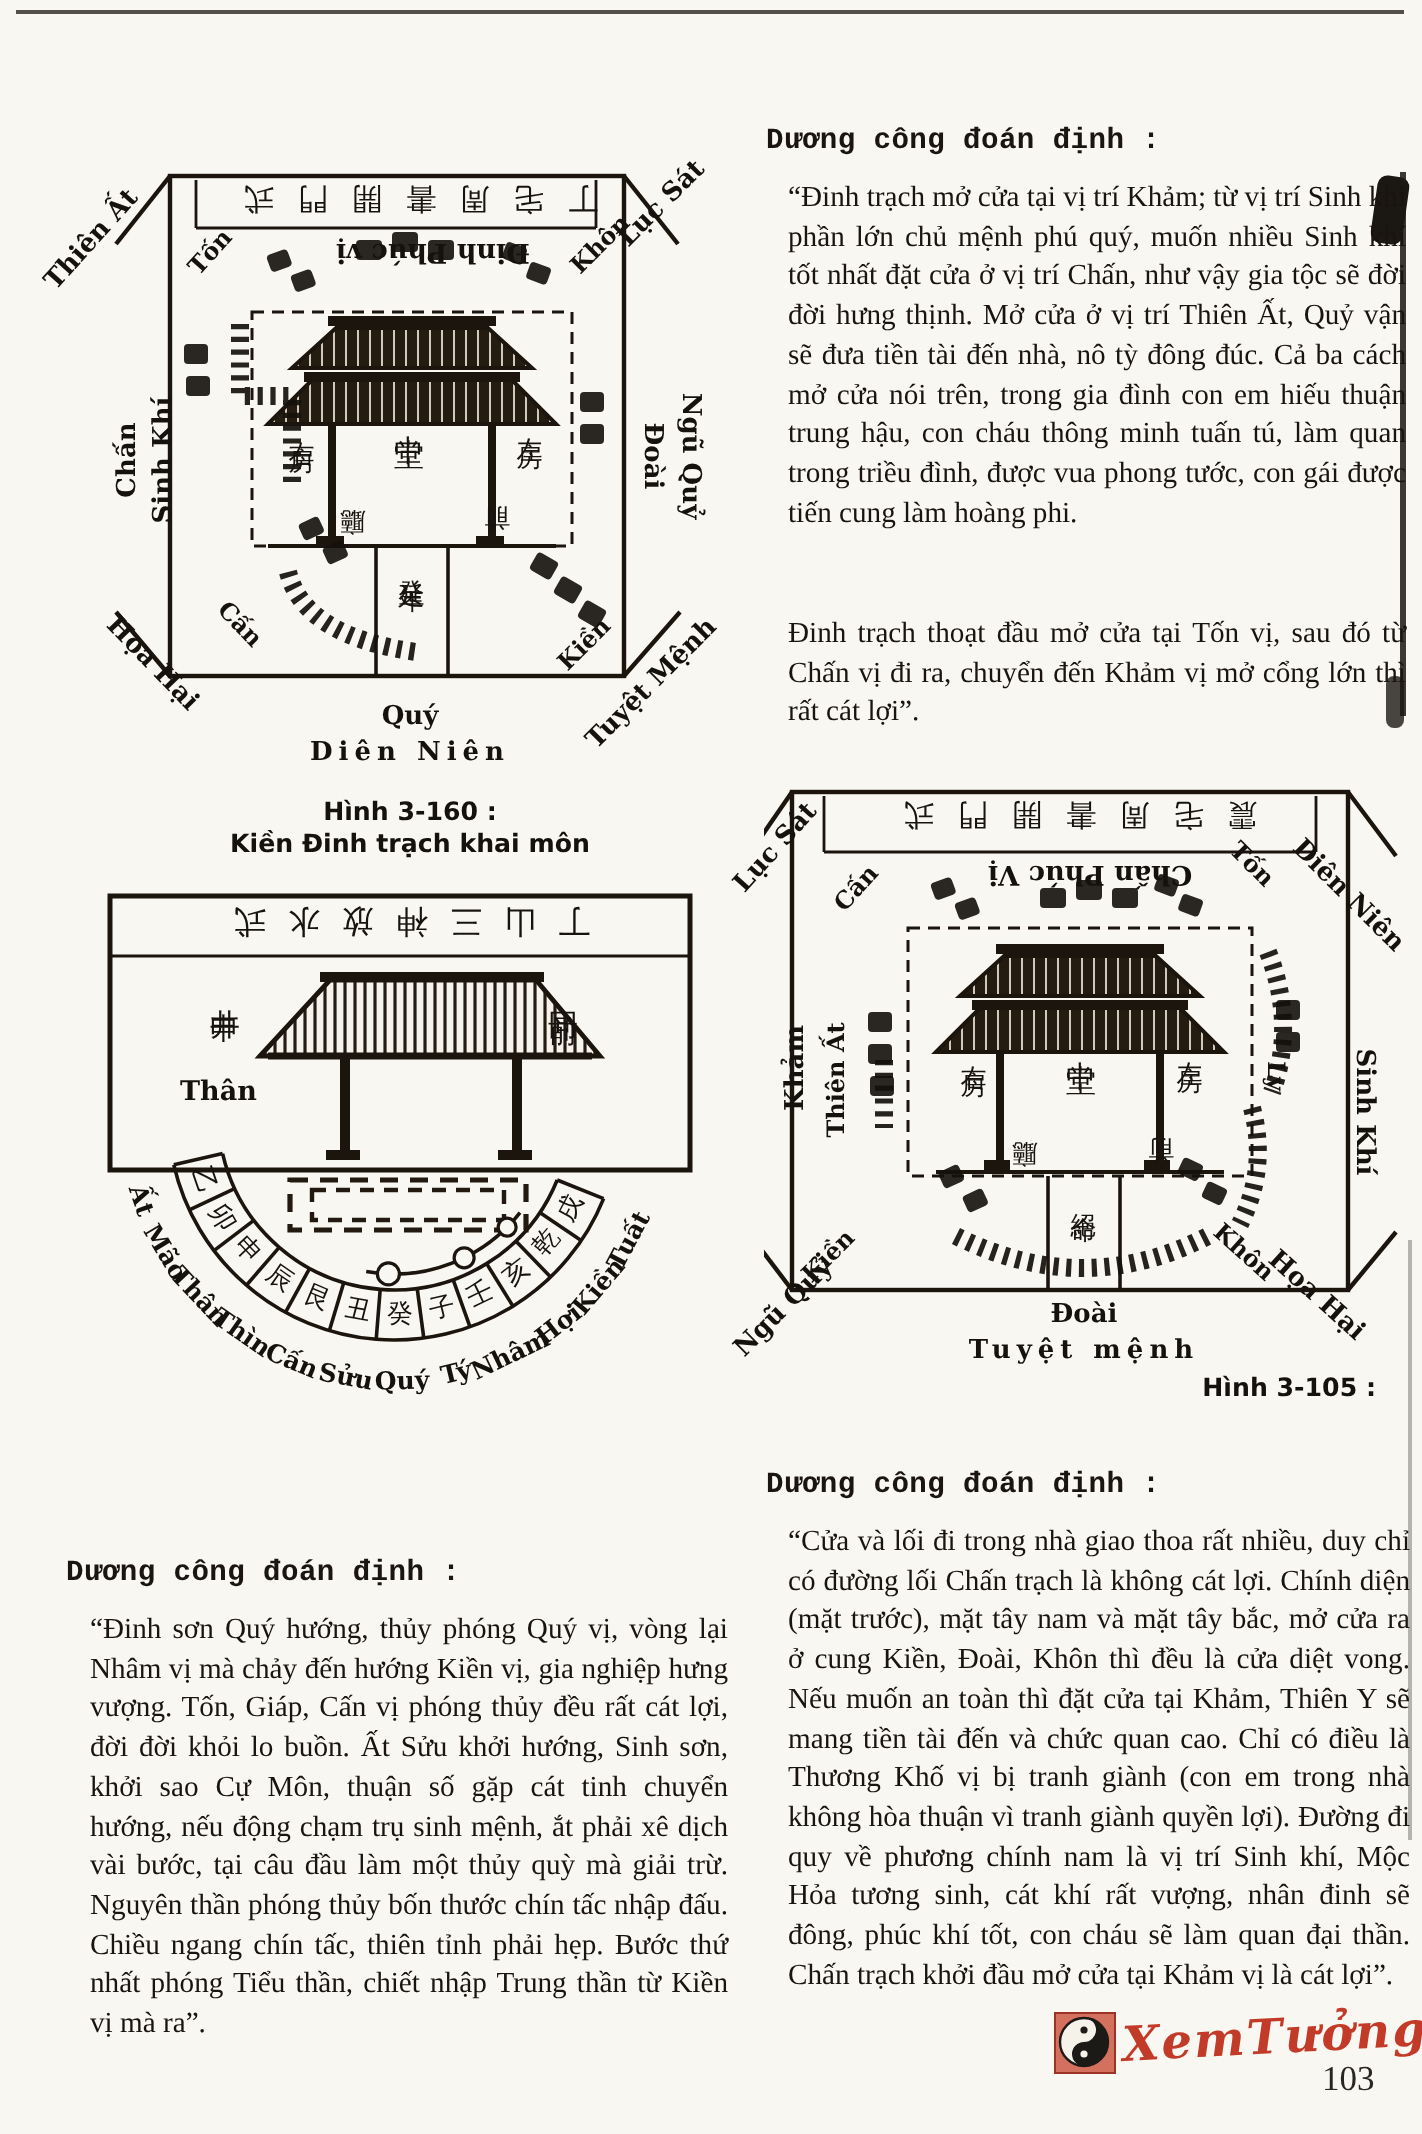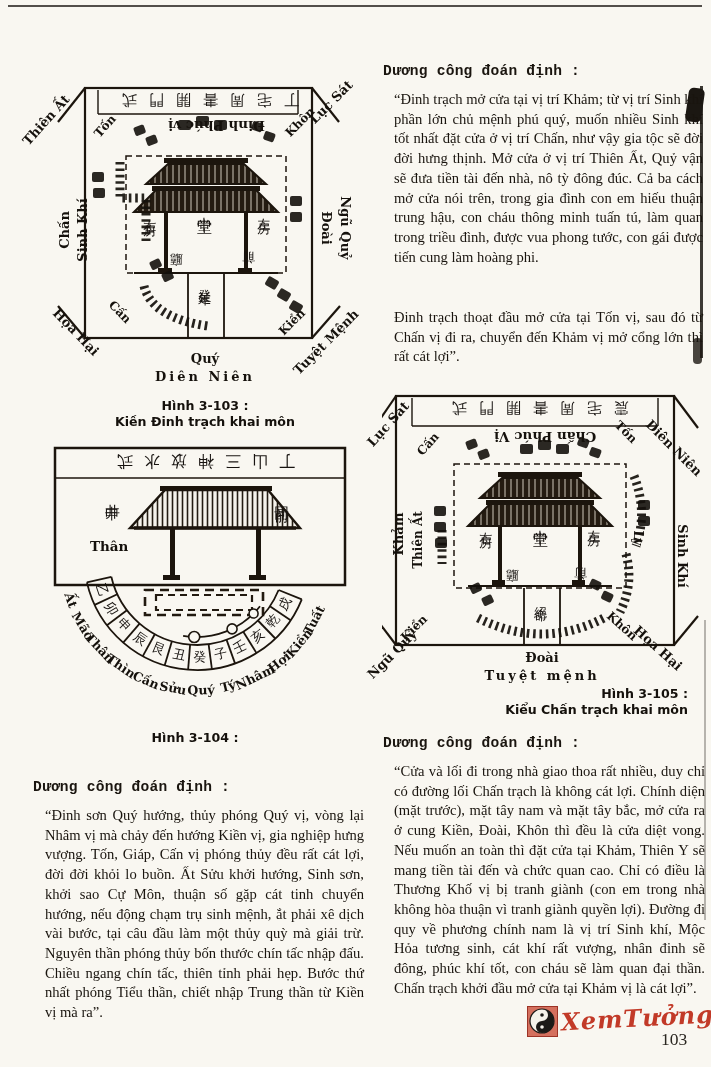--- a/index.html
+++ b/index.html
@@ -120,21 +120,21 @@
     <span class="lbl" style="left:167px;top:291px;transform:translate(-50%,0);">Quý</span>
     <span class="lbl" style="left:167px;top:309px;transform:translate(-50%,0);letter-spacing:3px;">Diên Niên</span>
     <span class="cjk vcjk" style="left:104px;top:150px;">右房</span>
     <span class="cjk vcjk" style="left:158px;top:145px;font-size:15px;">中堂</span>
     <span class="cjk vcjk" style="left:218px;top:148px;">左房</span>
     <span class="cjk flip" style="left:132px;top:192px;font-size:13px;">廳</span>
     <span class="cjk flip" style="left:204px;top:190px;font-size:13px;">前</span>
     <span class="cjk vcjk" style="left:159px;top:219px;">癸延年</span>
   </div>
   <div class="caption" style="left:55px;top:398px;width:300px;">
-    <div>Hình 3-103 :</div>
+    <div>Hình 3-160 :</div>
     <div>Kiền Đinh trạch khai môn</div>
   </div>
 
   <div class="fig" style="left:30px;top:436px;width:340px;height:292px;">
     <svg id="f104-svg" width="340" height="292" viewBox="0 0 340 292">
       <defs>
         <pattern id="rooftex2" width="5" height="12" patternUnits="userSpaceOnUse">
           <rect width="5" height="12" fill="#f6f3ec"></rect>
           <path d="M2.5,0 V12" stroke="#241c12" stroke-width="1.6"></path>
         </pattern>
@@ -203,21 +203,20 @@
         <span class="arc-vn" style="left: 224.694px; top: 240.835px; transform: translate(-50%, -50%) rotate(-25.7deg);">Nhâm</span>
         <span class="arc-cn" style="left: 228.279px; top: 200.024px; transform: translate(-50%, -50%) rotate(-37.8deg);">亥</span>
         <span class="arc-vn" style="left: 248.501px; top: 226.102px; transform: translate(-50%, -50%) rotate(-37.8deg);">Hợi</span>
         <span class="arc-cn" style="left: 243.464px; top: 185.446px; transform: translate(-50%, -50%) rotate(-49.9deg);">乾</span>
         <span class="arc-vn" style="left: 268.697px; top: 206.713px; transform: translate(-50%, -50%) rotate(-49.9deg);">Kiền</span>
         <span class="arc-cn" style="left: 255.261px; top: 168.011px; transform: translate(-50%, -50%) rotate(-62deg);">戌</span>
         <span class="arc-vn" style="left: 284.387px; top: 183.525px; transform: translate(-50%, -50%) rotate(-62deg);">Tuất</span>
       </div>
   </div>
   <div class="caption" style="left:40px;top:730px;width:310px;">
-    <div>Hình 3-104 :</div>
   </div>
 
   <div class="fig" style="left:382px;top:388px;width:330px;height:312px;">
     <svg width="330" height="312" viewBox="0 0 330 312">
       <g stroke="#1c150d" stroke-width="2.2" fill="none">
         <rect x="14" y="8" width="278" height="249"></rect>
         <line x1="14" y1="8" x2="-8" y2="40"></line>
         <line x1="292" y1="8" x2="316" y2="40"></line>
         <line x1="14" y1="257" x2="-8" y2="228"></line>
         <line x1="292" y1="257" x2="316" y2="228"></line>
@@ -282,21 +281,20 @@
     <span class="lbl" style="left:160px;top:280px;transform:translate(-50%,0);letter-spacing:3px;">Tuyệt mệnh</span>
     <span class="cjk vcjk" style="left:96px;top:134px;">右房</span>
     <span class="cjk vcjk" style="left:150px;top:130px;font-size:15px;">中堂</span>
     <span class="cjk vcjk" style="left:204px;top:132px;">左房</span>
     <span class="cjk flip" style="left:124px;top:180px;font-size:13px;">廳</span>
     <span class="cjk flip" style="left:192px;top:178px;font-size:13px;">前</span>
     <span class="cjk vcjk" style="left:151px;top:208px;">絕命</span>
   </div>
   <div class="caption" style="left:408px;top:686px;width:280px;text-align:right;">
     <div>Hình 3-105 :</div>
-    <div>Kiểu Chấn trạch khai môn</div>
   </div>
 
   <div class="heading" style="left:383px;top:63px;">Dương công đoán định :</div>
   <div class="para" style="left:394px;top:90px;width:309px;">“Đinh trạch mở cửa tại vị trí Khảm; từ vị trí Sinh khí phần lớn chủ mệnh phú quý, muốn nhiều Sinh khí tốt nhất đặt cửa ở vị trí Chấn, như vậy gia tộc sẽ đời đời hưng thịnh. Mở cửa ở vị trí Thiên Ất, Quỷ vận sẽ đưa tiền tài đến nhà, nô tỳ đông đúc. Cả ba cách mở cửa nói trên, trong gia đình con em hiếu thuận trung hậu, con cháu thông minh tuấn tú, làm quan trong triều đình, được vua phong tước, con gái được tiến cung làm hoàng phi.</div>
   <div class="para" style="left:394px;top:308px;width:309px;">Đinh trạch thoạt đầu mở cửa tại Tốn vị, sau đó từ Chấn vị đi ra, chuyển đến Khảm vị mở cổng lớn thì rất cát lợi”.</div>
 
   <div class="heading" style="left:33px;top:779px;">Dương công đoán định :</div>
   <div class="para" style="left:45px;top:806px;width:319px;">“Đinh sơn Quý hướng, thủy phóng Quý vị, vòng lại Nhâm vị mà chảy đến hướng Kiền vị, gia nghiệp hưng vượng. Tốn, Giáp, Cấn vị phóng thủy đều rất cát lợi, đời đời khỏi lo buồn. Ất Sửu khởi hướng, Sinh sơn, khởi sao Cự Môn, thuận số gặp cát tinh chuyển hướng, nếu động chạm trụ sinh mệnh, ắt phải xê dịch vài bước, tại câu đầu làm một thủy quỳ mà giải trừ. Nguyên thần phóng thủy bốn thước chín tấc nhập đấu. Chiều ngang chín tấc, thiên tỉnh phải hẹp. Bước thứ nhất phóng Tiểu thần, chiết nhập Trung thần từ Kiền vị mà ra”.</div>
 
   <div class="heading" style="left:383px;top:735px;">Dương công đoán định :</div>

